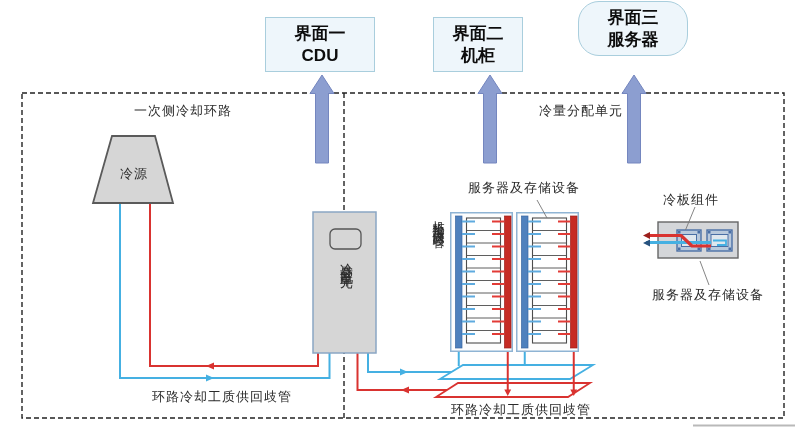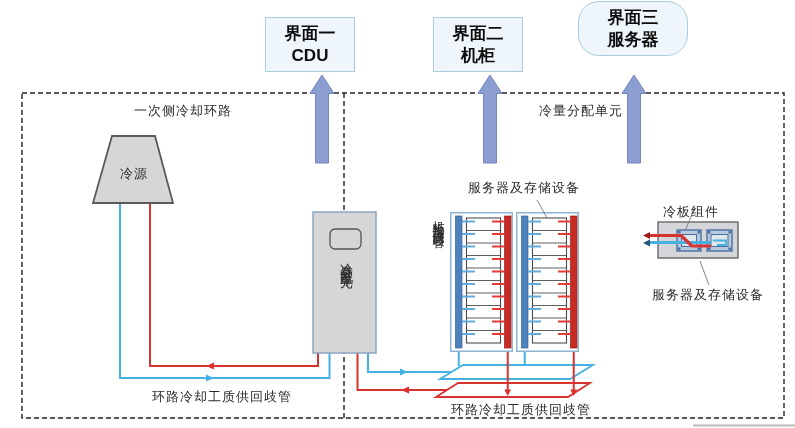--- a/index.html
+++ b/index.html
@@ -164,37 +164,37 @@
       <line class="ptr" x1="537" y1="200" x2="547" y2="218"></line>
       <line class="ptr" x1="695" y1="207" x2="685.5" y2="230"></line>
       <line class="ptr" x1="709" y1="285" x2="700" y2="261"></line>
     </g>
 
     <polygon class="blockarrow" points="310,93.5 322,75 334,93.5 328.5,93.5 328.5,163 315.5,163 315.5,93.5"></polygon>
     <polygon class="blockarrow" points="478,93.5 490,75 502,93.5 496.5,93.5 496.5,163 483.5,163 483.5,93.5"></polygon>
     <polygon class="blockarrow" points="622,93.5 634,75 646,93.5 640.5,93.5 640.5,163 627.5,163 627.5,93.5"></polygon>
   </svg>
 
-  <div class="ifbox" style="left:265px;top:17px;width:90px;height:55px;">
+  <div class="ifbox" style="left:265px;top:17px;width:110px;height:55px;">
     <span>界面一</span>
     <span>CDU</span>
   </div>
   <div class="ifbox" style="left:433px;top:17px;width:90px;height:55px;text-align:right;">
     <span>界面二</span>
     <span>机柜</span>
   </div>
   <div class="ifbox" style="left:578px;top:1px;width:110px;height:55px;border-radius:21px;">
     <span>界面三</span>
     <span>服务器</span>
   </div>
 
   <div class="lbl" style="left:183px;top:102px;font-family:Liberation Mono, monospace;">一次侧冷却环路</div>
   <div class="lbl" style="left:581px;top:102px;">冷量分配单元</div>
   <div class="lbl" style="left:134px;top:165px;text-align:center;">冷源</div>
   <div class="lbl vert" style="left:346px;top:253px;height:96px;letter-spacing:2.5px;">冷量分配单元</div>
   <div class="lbl vert" style="left:438px;top:211px;height:140px;font-size:12px;letter-spacing:1.8px;">机柜冷却工质供回歧管</div>
   <div class="lbl" style="left:524px;top:179px;">服务器及存储设备</div>
-  <div class="lbl" style="left:691px;top:191px;margin-top:12px;">冷板组件</div>
+  <div class="lbl" style="left:691px;top:191px;">冷板组件</div>
   <div class="lbl" style="left:708px;top:286px;">服务器及存储设备</div>
   <div class="lbl" style="left:222px;top:388px;">环路冷却工质供回歧管</div>
   <div class="lbl" style="left:521px;top:401px;">环路冷却工质供回歧管</div>
 
 </div>
 
 </body></html>

